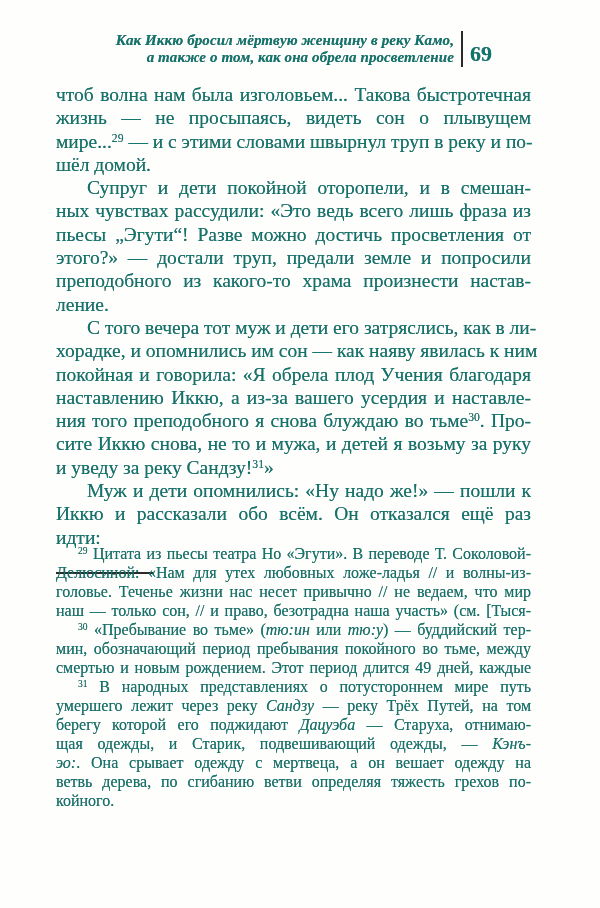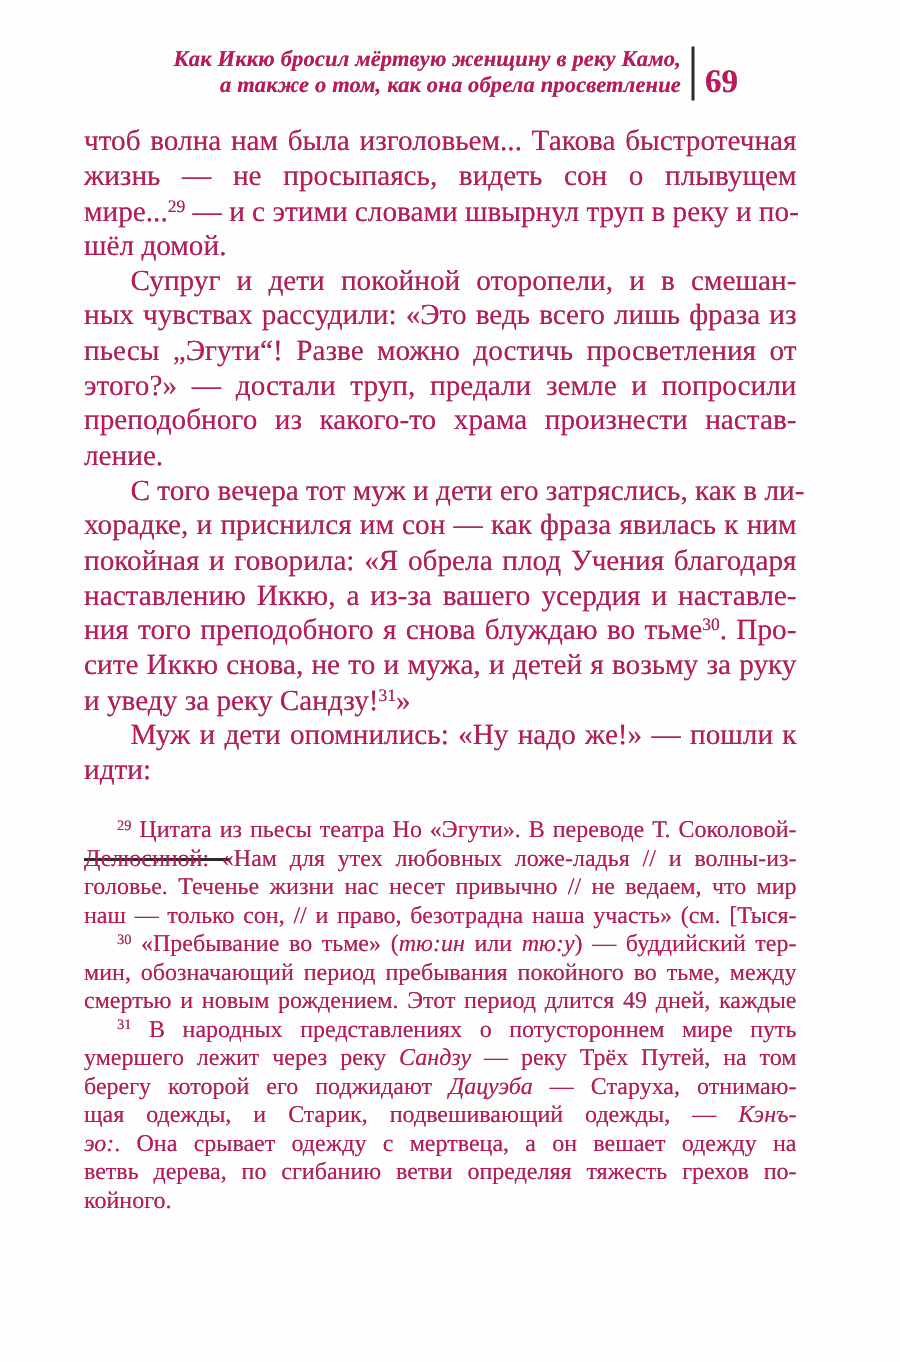--- a/index.html
+++ b/index.html
@@ -1,21 +1,21 @@
 <!DOCTYPE html>
 <html><head>
 <meta charset="utf-8">
 <style>
   html,body { margin:0; padding:0; background:#ffffff; }
   .page {
     position:relative;
     width:600px; height:908px;
     background:#fefefdff;
     font-family:"Liberation Serif","DejaVu Serif",serif;
-    color:#be185d;
+    color:#0f766e;
     overflow:hidden;
     text-shadow:0 0 0.3px rgba(20,20,20,0.55);
   }
   
   .header {
     position:absolute; top:31px; right:108px;
     display:flex; align-items:center; gap:7px;
   }
   .header-title {
     text-align:right; font-style:italic; font-weight:600;
@@ -75,29 +75,30 @@
       <div>
         <div class="line indent">Супруг и дети покойной оторопели, и в смешан-</div>
         <div class="line">ных чувствах рассудили: «Это ведь всего лишь фраза из</div>
         <div class="line">пьесы „Эгути“! Разве можно достичь просветления от</div>
         <div class="line">этого?» — достали труп, предали земле и попросили</div>
         <div class="line">преподобного из какого-то храма произнести настав-</div>
         <div class="line last">ление.</div>
       </div>
       <div>
         <div class="line indent">С того вечера тот муж и дети его затряслись, как в ли-</div>
-        <div class="line">хорадке, и приснился им сон — как фраза явилась к ним</div>
+        <div class="line">хорадке, и опомнились им сон — как наяву явилась к ним</div>
         <div class="line">покойная и говорила: «Я обрела плод Учения благодаря</div>
         <div class="line">наставлению Иккю, а из-за вашего усердия и наставле-</div>
         <div class="line">ния того преподобного я снова блуждаю во тьме<sup>30</sup>. Про-</div>
         <div class="line">сите Иккю снова, не то и мужа, и детей я возьму за руку</div>
         <div class="line last">и уведу за реку Сандзу!<sup>31</sup>»</div>
       </div>
       <div>
         <div class="line indent">Муж и дети опомнились: «Ну надо же!» — пошли к</div>
+        <div class="line">Иккю и рассказали обо всём. Он отказался ещё раз</div>
         <div class="line last">идти:</div>
       </div>
     </div>
 
   <div class="fn-rule"></div>
 
   <div class="footnotes">
       <div>
         <div class="line indent"><sup>29</sup> Цитата из пьесы театра Но «Эгути». В переводе Т. Соколовой-</div>
         <div class="line">Делюсиной: «Нам для утех любовных ложе-ладья // и волны-из-</div>

